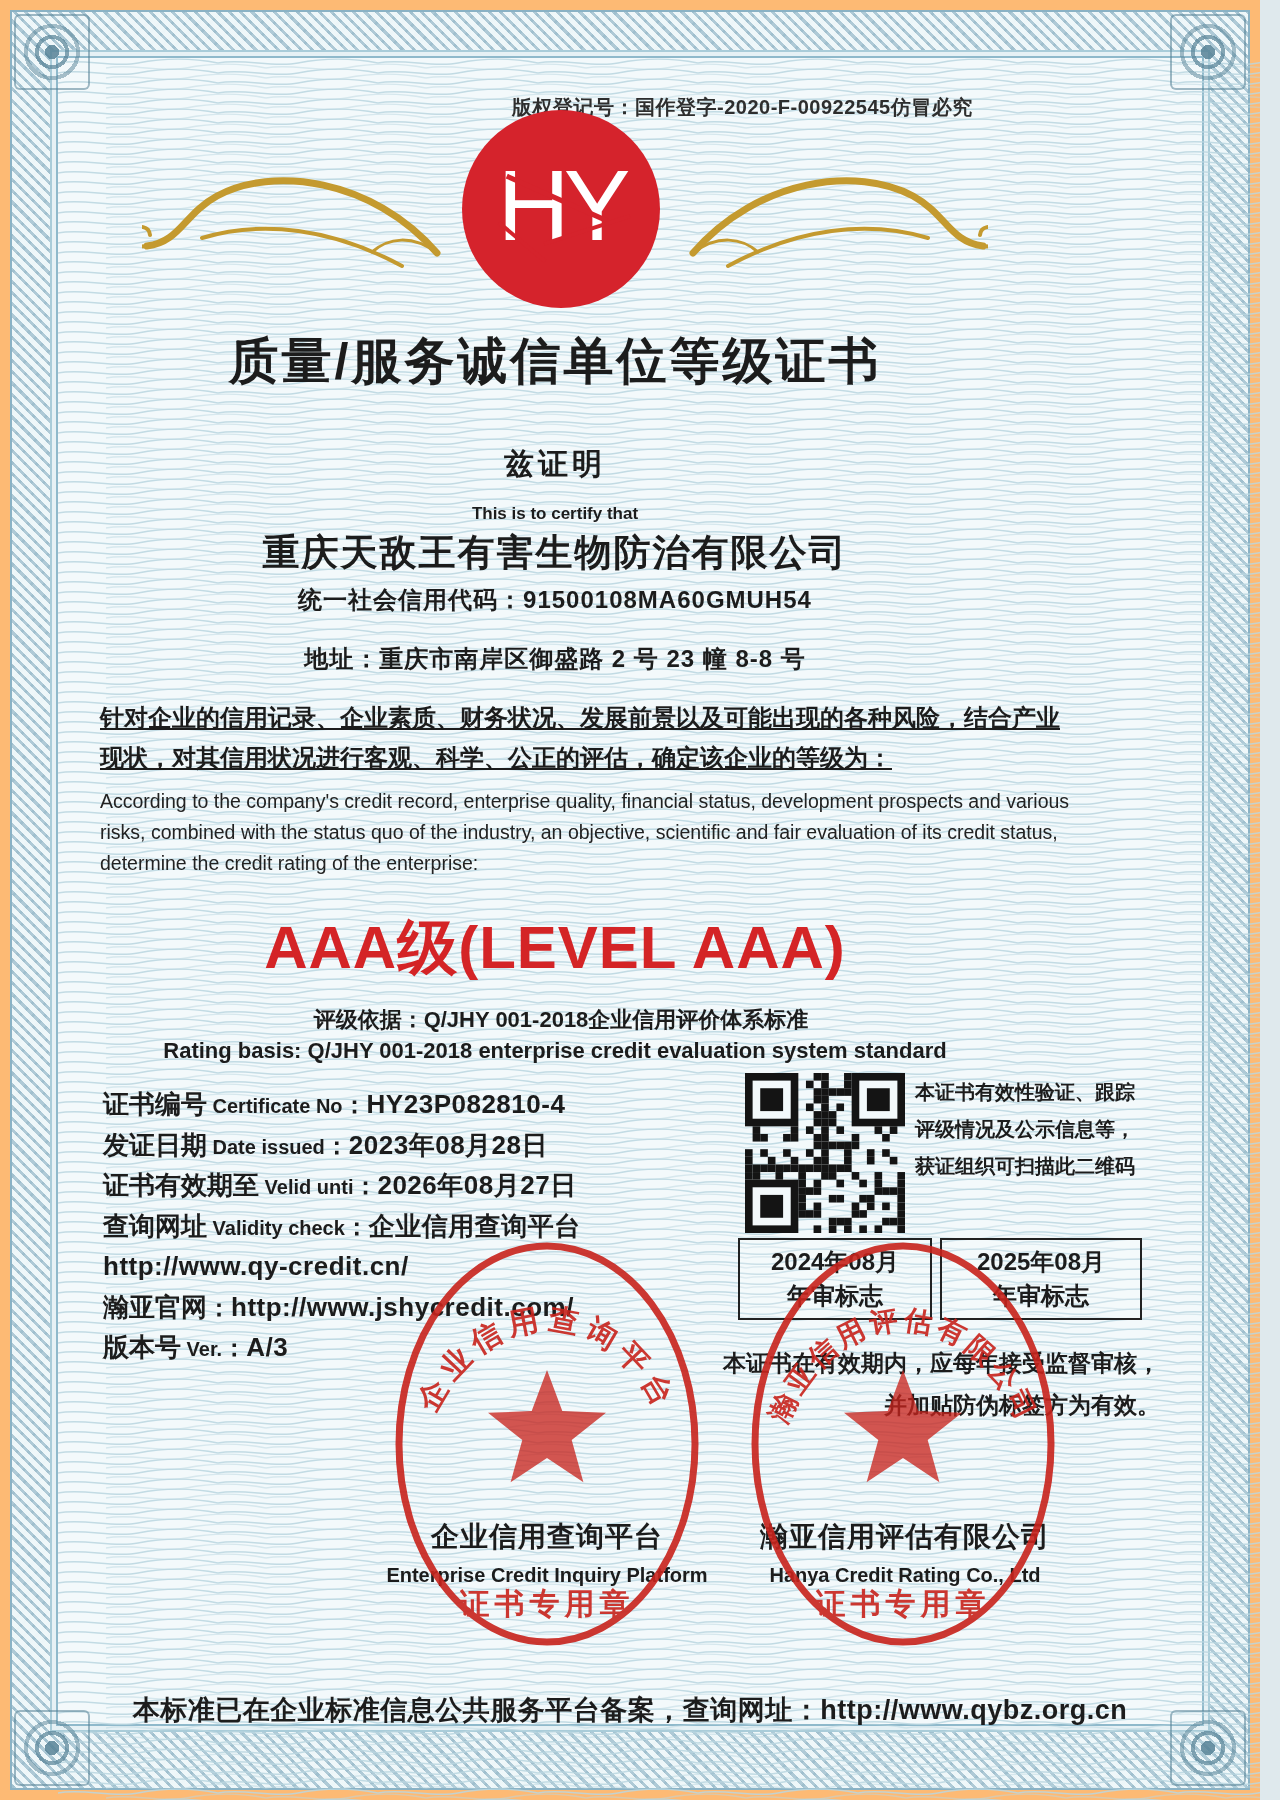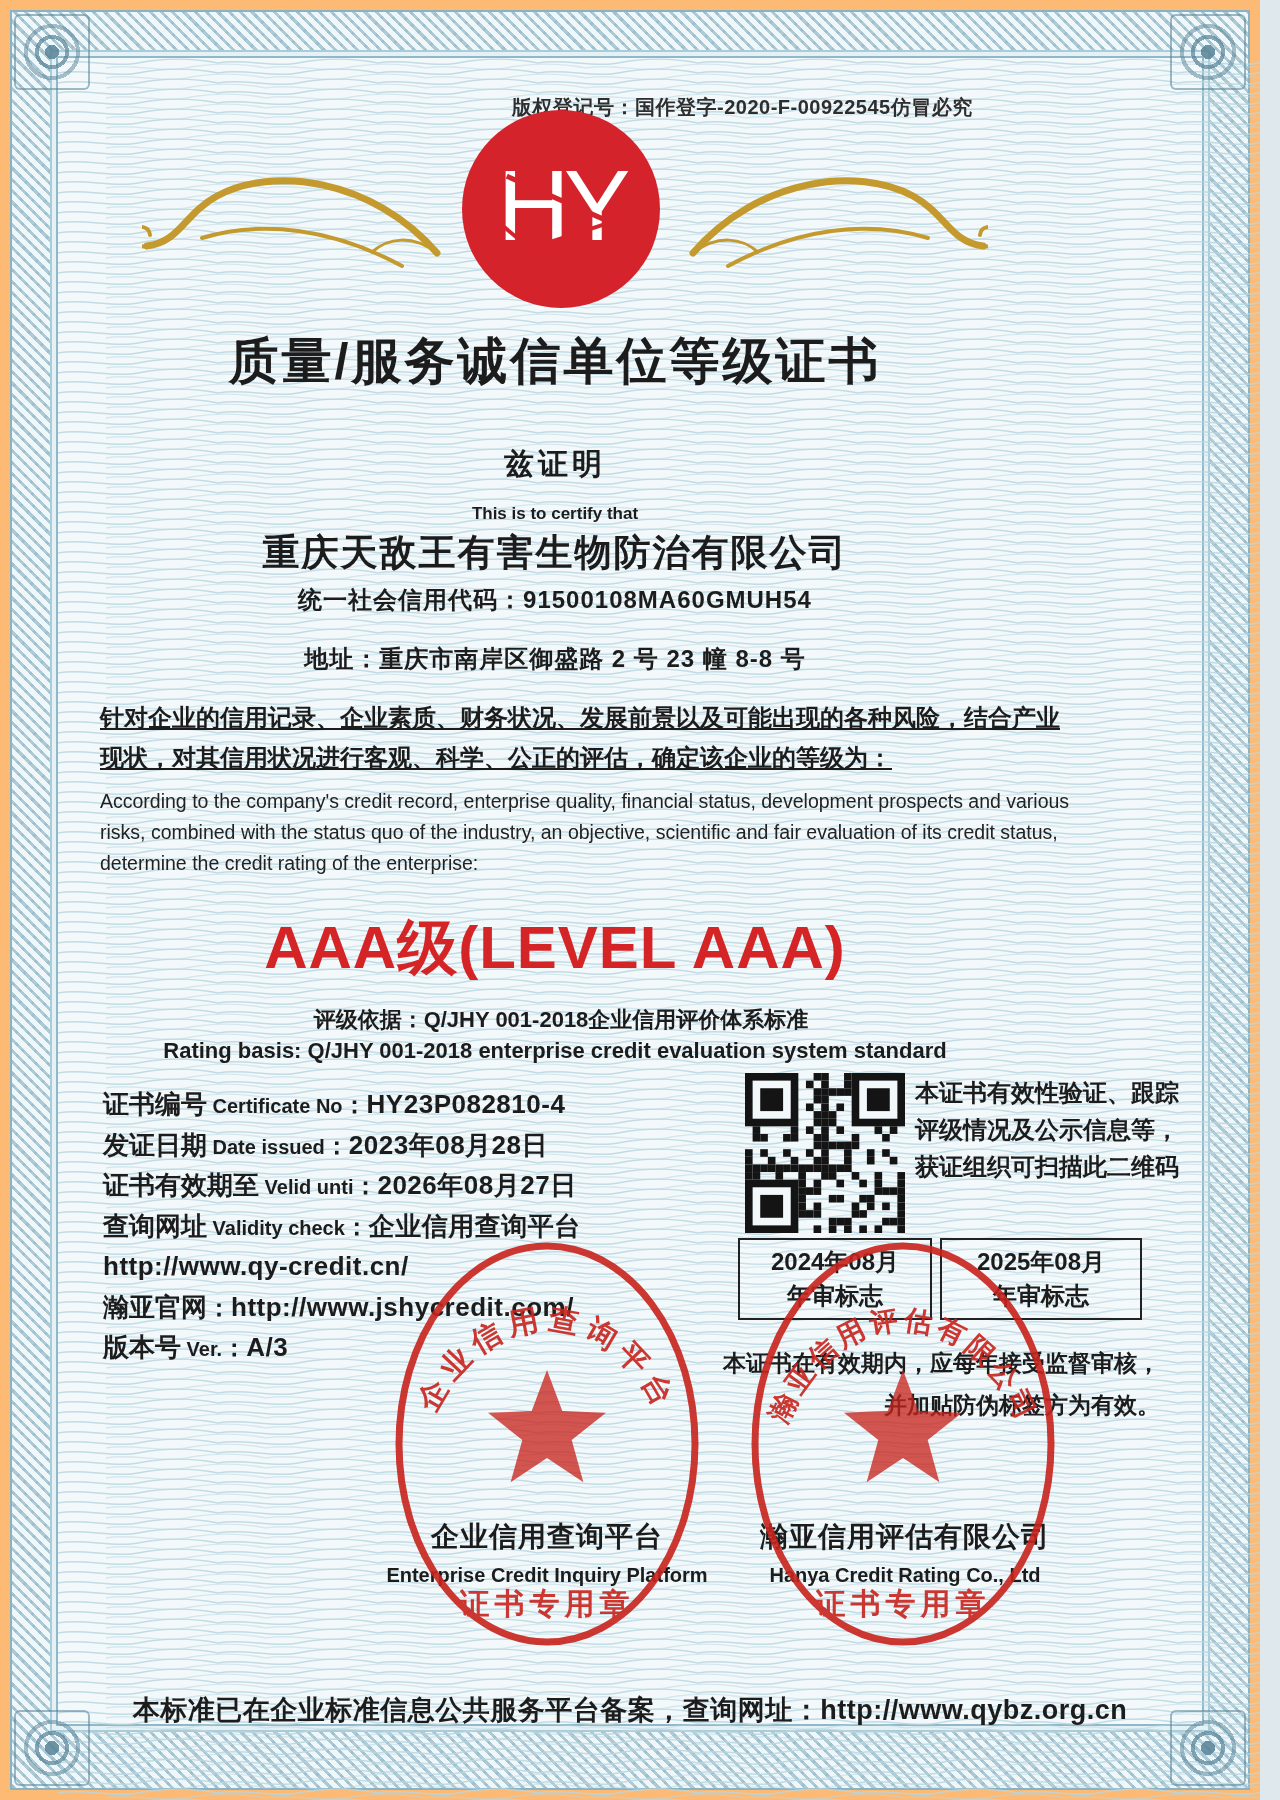--- a/index.html
+++ b/index.html
@@ -51,21 +51,21 @@
   .basis-zh{top:1005px;font-size:22px;font-weight:700;padding-left:12px;}
   .basis-en{top:1038px;font-size:22px;font-weight:600;}
 
   .details{left:103px;top:1086px;width:600px;line-height:37.5px;}
   .details .zh{font-size:26px;font-weight:700;}
   .details .en{font-size:20px;font-weight:600;}
   .details .sep{font-size:24px;font-weight:700;}
   .details .val{font-size:26px;font-weight:600;letter-spacing:.5px;}
 
   .qr-box{left:745px;top:1073px;width:160px;height:160px;}
-  .qr-note{left:915px;top:1074px;width:275px;font-size:24px;font-weight:600;line-height:37px;}
+  .qr-note{left:915px;top:1074px;width:275px;font-size:20px;font-weight:600;line-height:37px;}
   .year-box{top:1238px;height:78px;border:2px solid #222;display:flex;flex-direction:column;
     align-items:center;justify-content:center;font-size:24px;font-weight:600;line-height:34px;background:rgba(255,255,255,.15);}
   .yb1{left:738px;width:190px;} .yb2{left:940px;width:198px;}
   .validity-note{left:720px;top:1342px;width:440px;text-align:right;font-size:23px;font-weight:600;line-height:42px;white-space:nowrap;}
 
   .issuer{width:330px;text-align:center;}
   .issuer .cn{font-size:28px;font-weight:800;letter-spacing:1px;}
   .issuer .en{font-size:20px;font-weight:600;margin-top:8px;}
   .iss1{left:382px;top:1518px;} .iss2{left:740px;top:1518px;}
   .seal{position:absolute;z-index:4;pointer-events:none;opacity:.9;}

